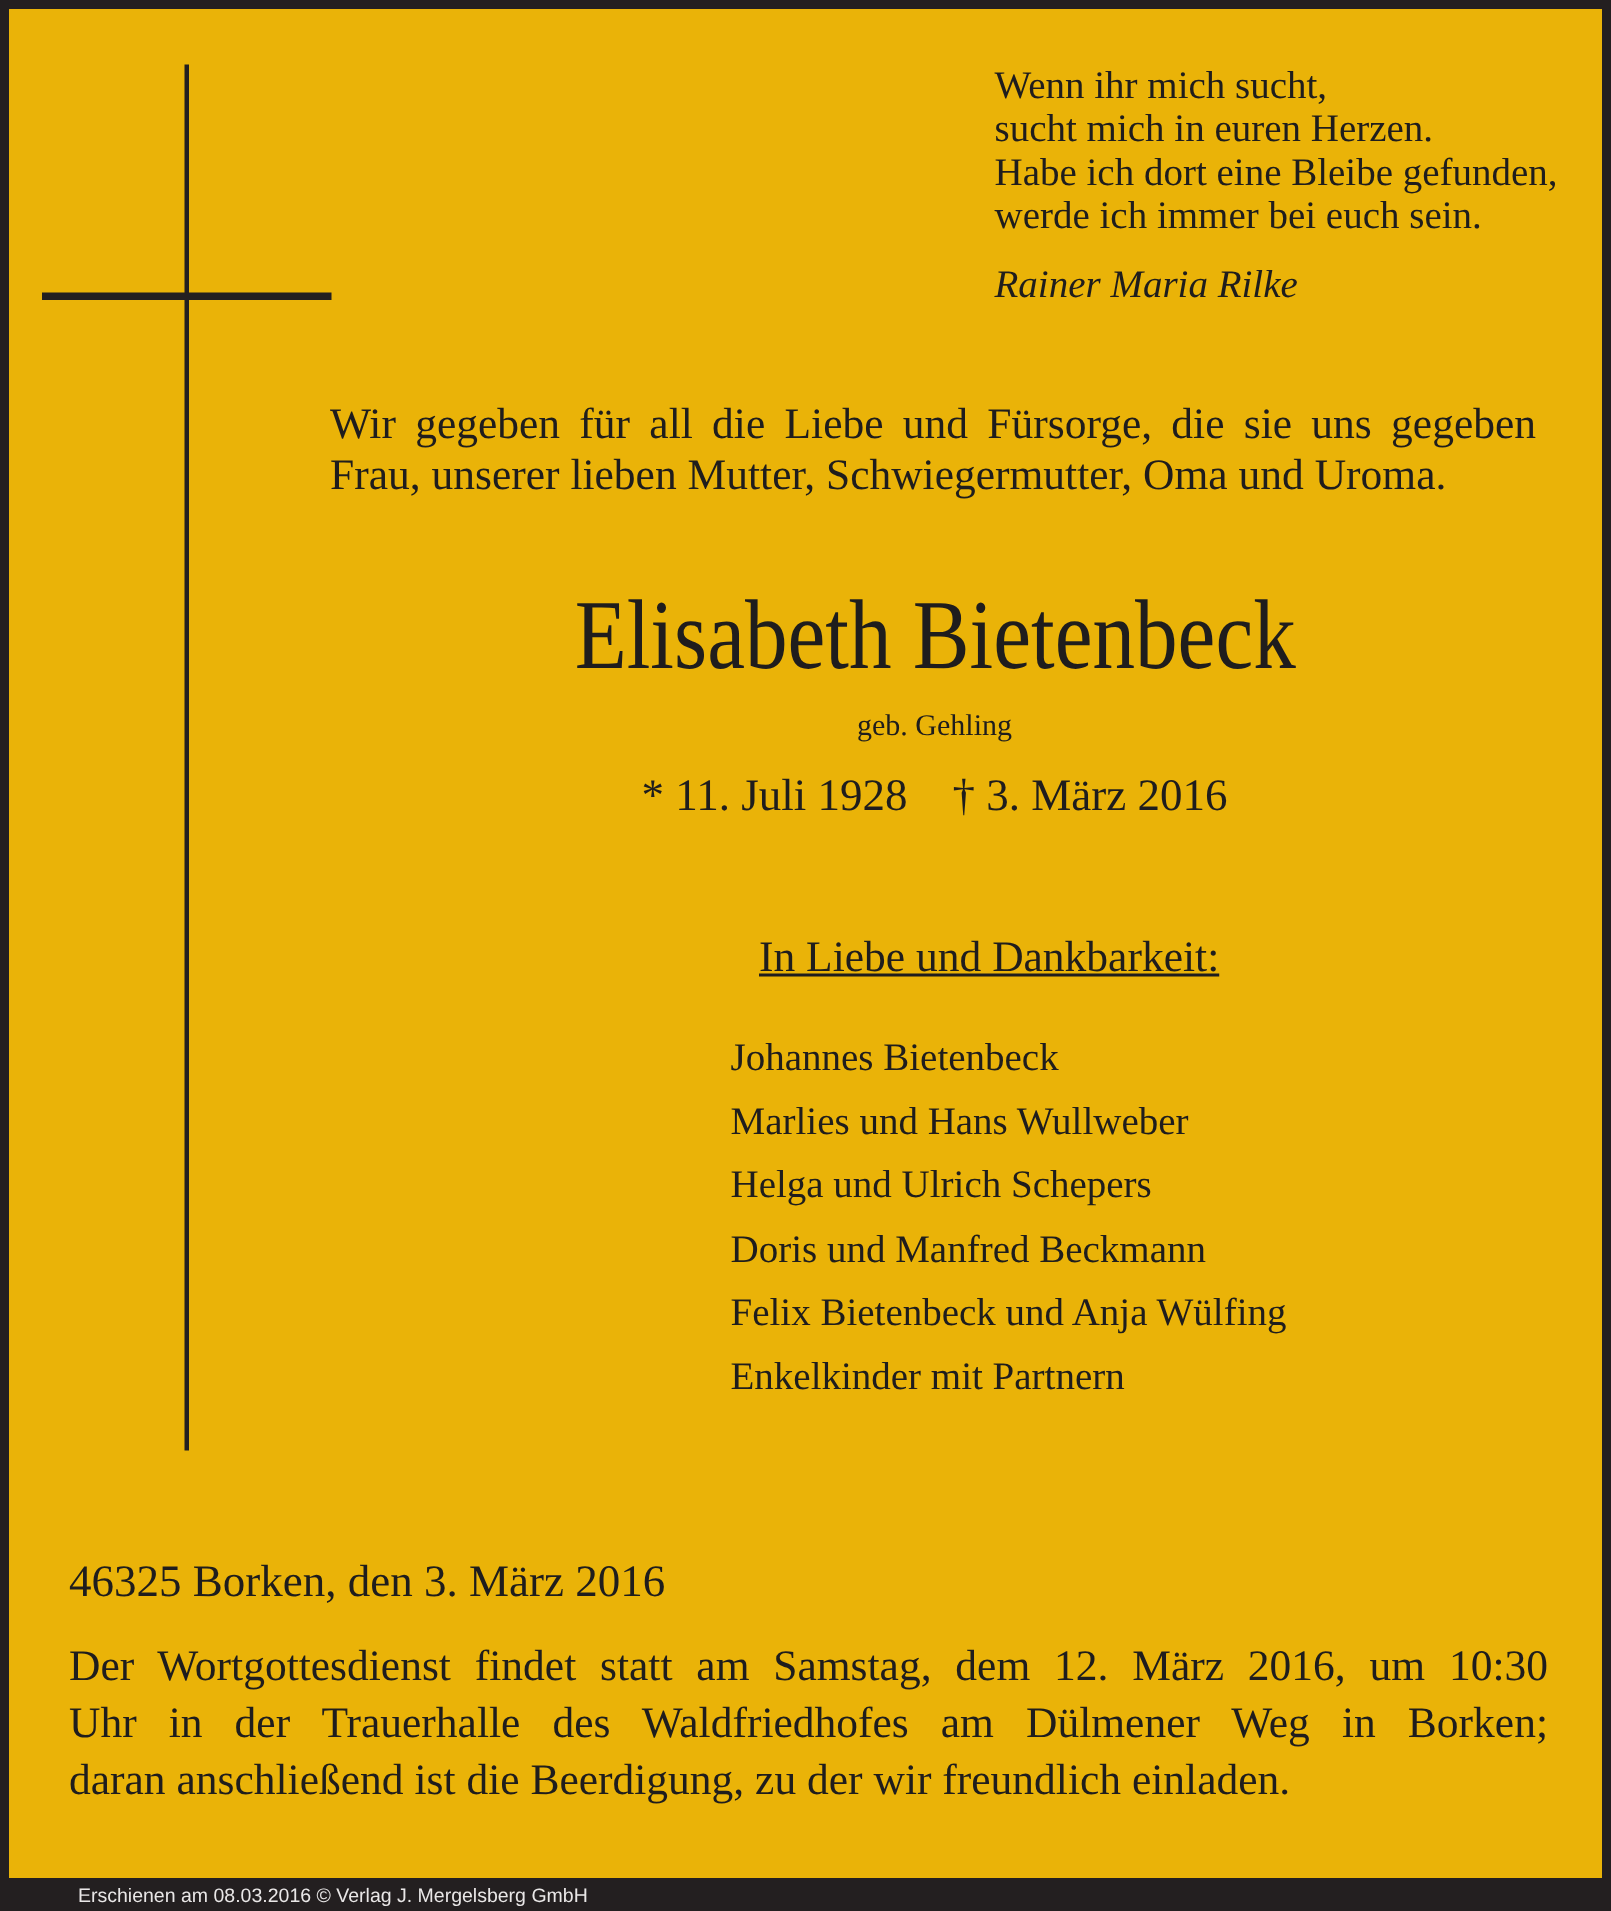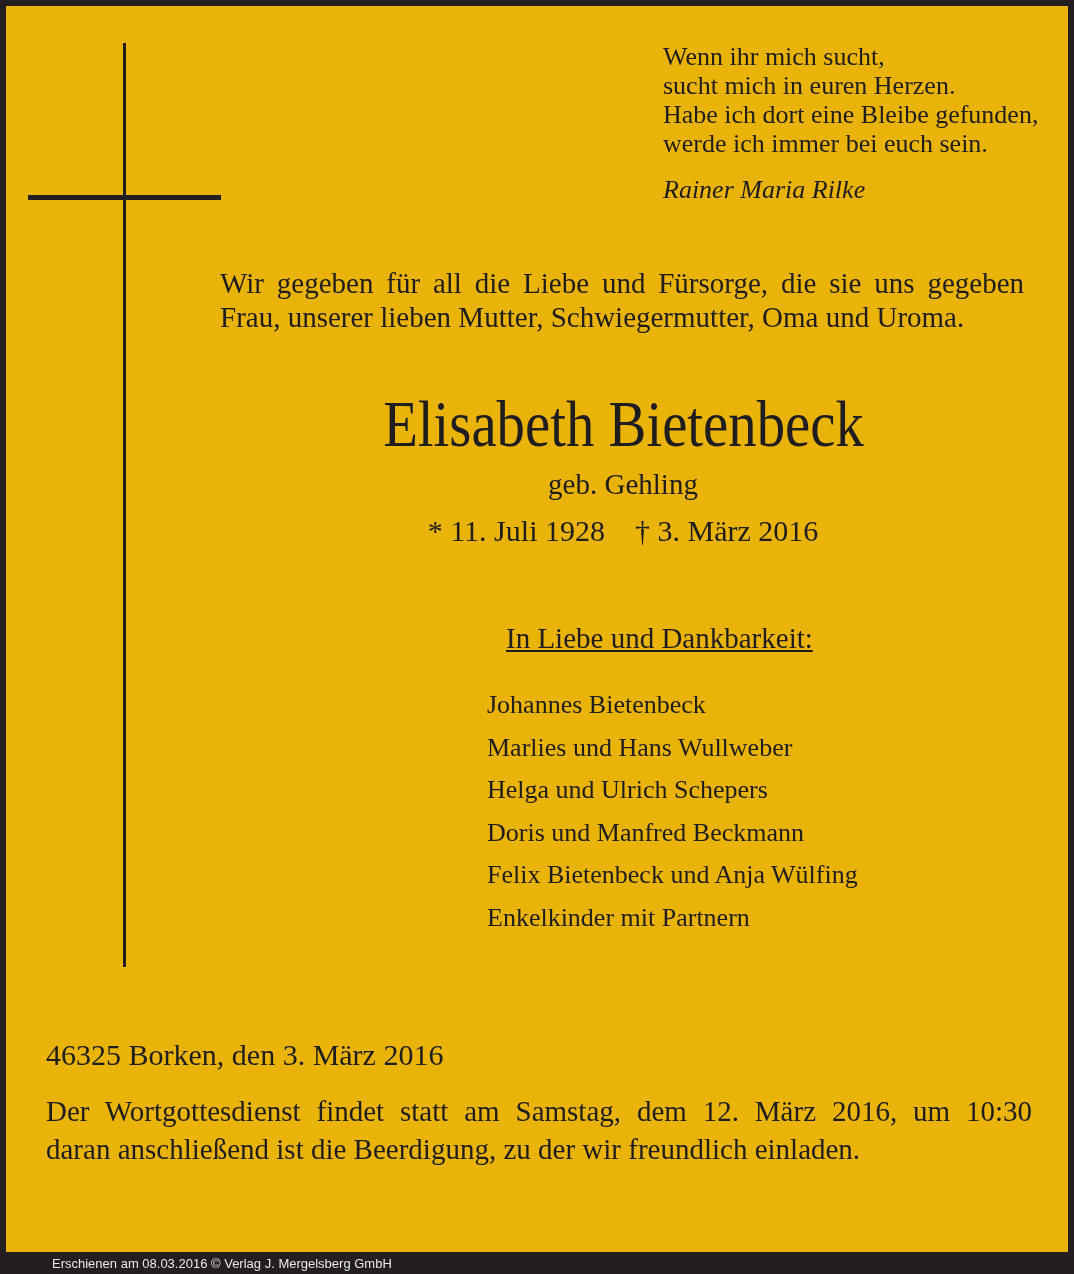--- a/index.html
+++ b/index.html
@@ -82,21 +82,21 @@
     line-height: 64px;
     white-space: nowrap;
   }
   .deceased-name .squeeze {
     display: inline-block;
     transform: scaleX(0.86);
     transform-origin: center;
   }
   .maiden-name {
     margin-top: 12px;
-    font-size: 29px;
+    font-size: 20px;
     line-height: 32px;
   }
   .dates {
     margin-top: 14px;
     font-size: 30px;
     line-height: 34px;
     white-space: nowrap;
   }
   .dates .date-gap {
     display: inline-block;
@@ -201,20 +201,21 @@
     <div>Helga und Ulrich Schepers</div>
     <div>Doris und Manfred Beckmann</div>
     <div>Felix Bietenbeck und Anja Wülfing</div>
     <div>Enkelkinder mit Partnern</div>
   </div>
 
   <div class="place-date">46325 Borken, den 3. März 2016</div>
 
   <div class="service">
     <div class="jline">Der Wortgottesdienst findet statt am Samstag, dem 12. März 2016, um 10:30</div>
+    <div class="jline">Uhr in der Trauerhalle des Waldfriedhofes am Dülmener Weg in Borken;</div>
     <div class="lline">daran anschließend ist die Beerdigung, zu der wir freundlich einladen.</div>
   </div>
 
   <div class="footer-bar">
     <span class="footer-text">Erschienen am 08.03.2016 © Verlag J. Mergelsberg GmbH</span>
   </div>
 
 </div>
 
 </body></html>

